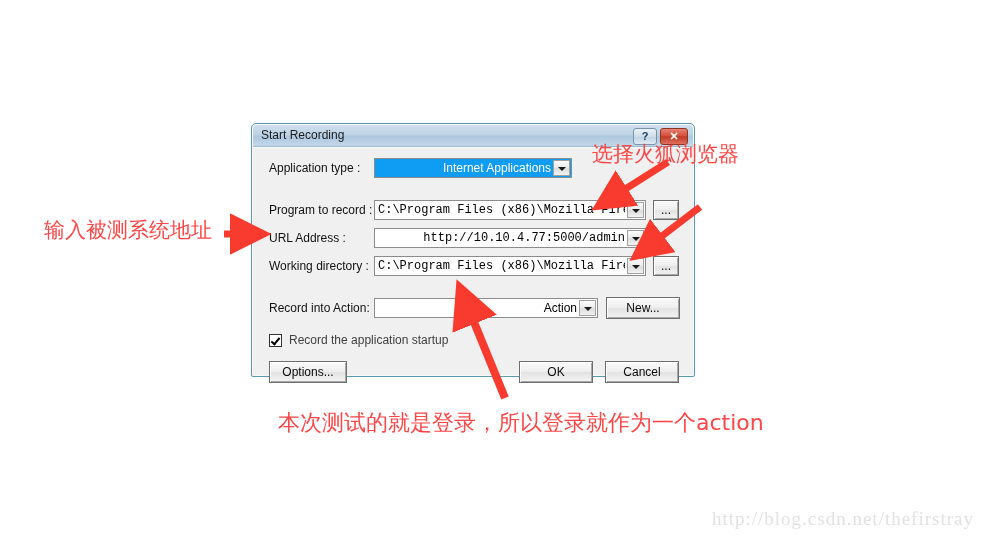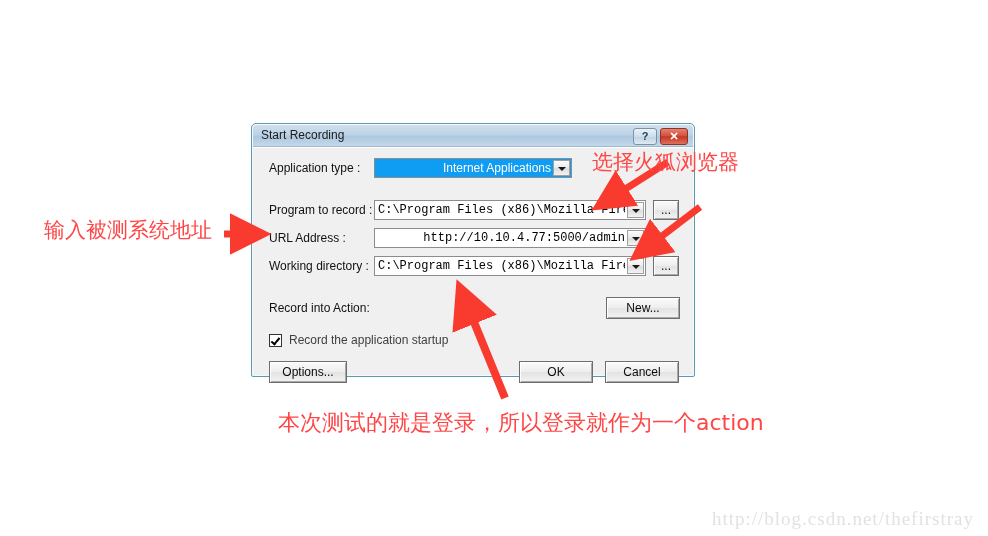--- a/index.html
+++ b/index.html
@@ -209,21 +209,21 @@
   }
 
   
   .anno {
     position: absolute;
     color: #ff4545;
     font-family: "DejaVu Sans", sans-serif;
     white-space: nowrap;
   }
   #anno-left  { left: 44px;  top: 216px; font-size: 21px; }
-  #anno-top   { left: 592px; top: 140px; font-size: 21px; margin-top: 8px; }
+  #anno-top   { left: 592px; top: 140px; font-size: 21px; }
   #anno-bot   { left: 278px; top: 408px; font-size: 22px; }
 
   #watermark {
     position: absolute;
     right: 14px;
     bottom: 6px;
     font-size: 19px;
     color: #e2e2e2;
     font-family: "Liberation Serif", serif;
     letter-spacing: 1px;
@@ -279,20 +279,24 @@
       <div class="lbl">Working directory :</div>
       <div class="combo" style="left:121px; top:0px; width:272px;">
         <div class="val">C:\Program Files (x86)\Mozilla Firefox</div>
         <div class="arrow-btn"></div>
       </div>
       <div class="btn" style="left:400px; top:0px; width:26px; height:20px; line-height:18px;">...</div>
     </div>
 
     <div class="row" style="top:150px;">
       <div class="lbl">Record into Action:</div>
+      <div class="combo" style="left:121px; top:0px; width:224px;">
+        <div class="val ui">Action</div>
+        <div class="arrow-btn"></div>
+      </div>
       <div class="btn" style="left:353px; top:-1px; width:74px; height:22px; line-height:20px;">New...</div>
     </div>
 
     <div id="cb-row">
       <div id="cb-box"></div>
       <div id="cb-label">Record the application startup</div>
     </div>
 
     <div class="btn" style="left:16px; top:213px; width:78px; height:22px; line-height:20px;text-align:center;">Options...</div>
     <div class="btn" style="left:266px; top:213px; width:74px; height:22px; line-height:20px;">OK</div>

